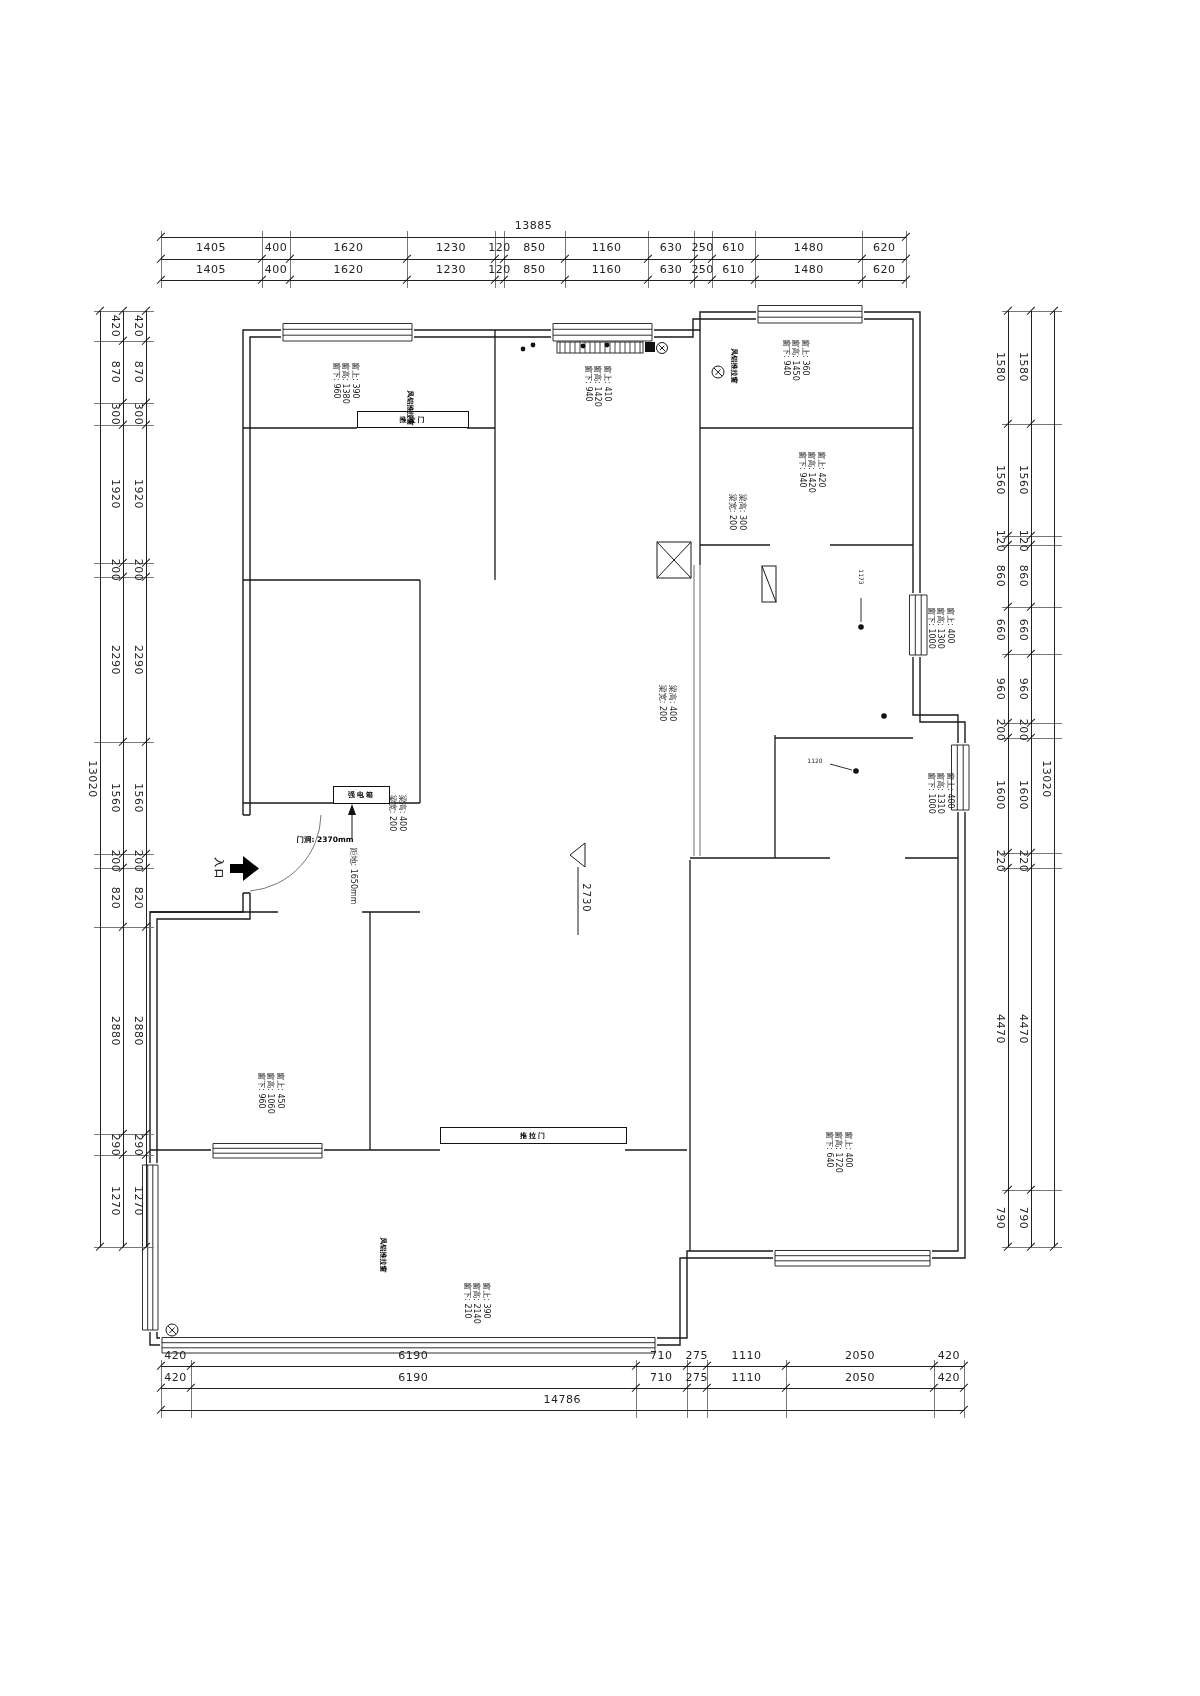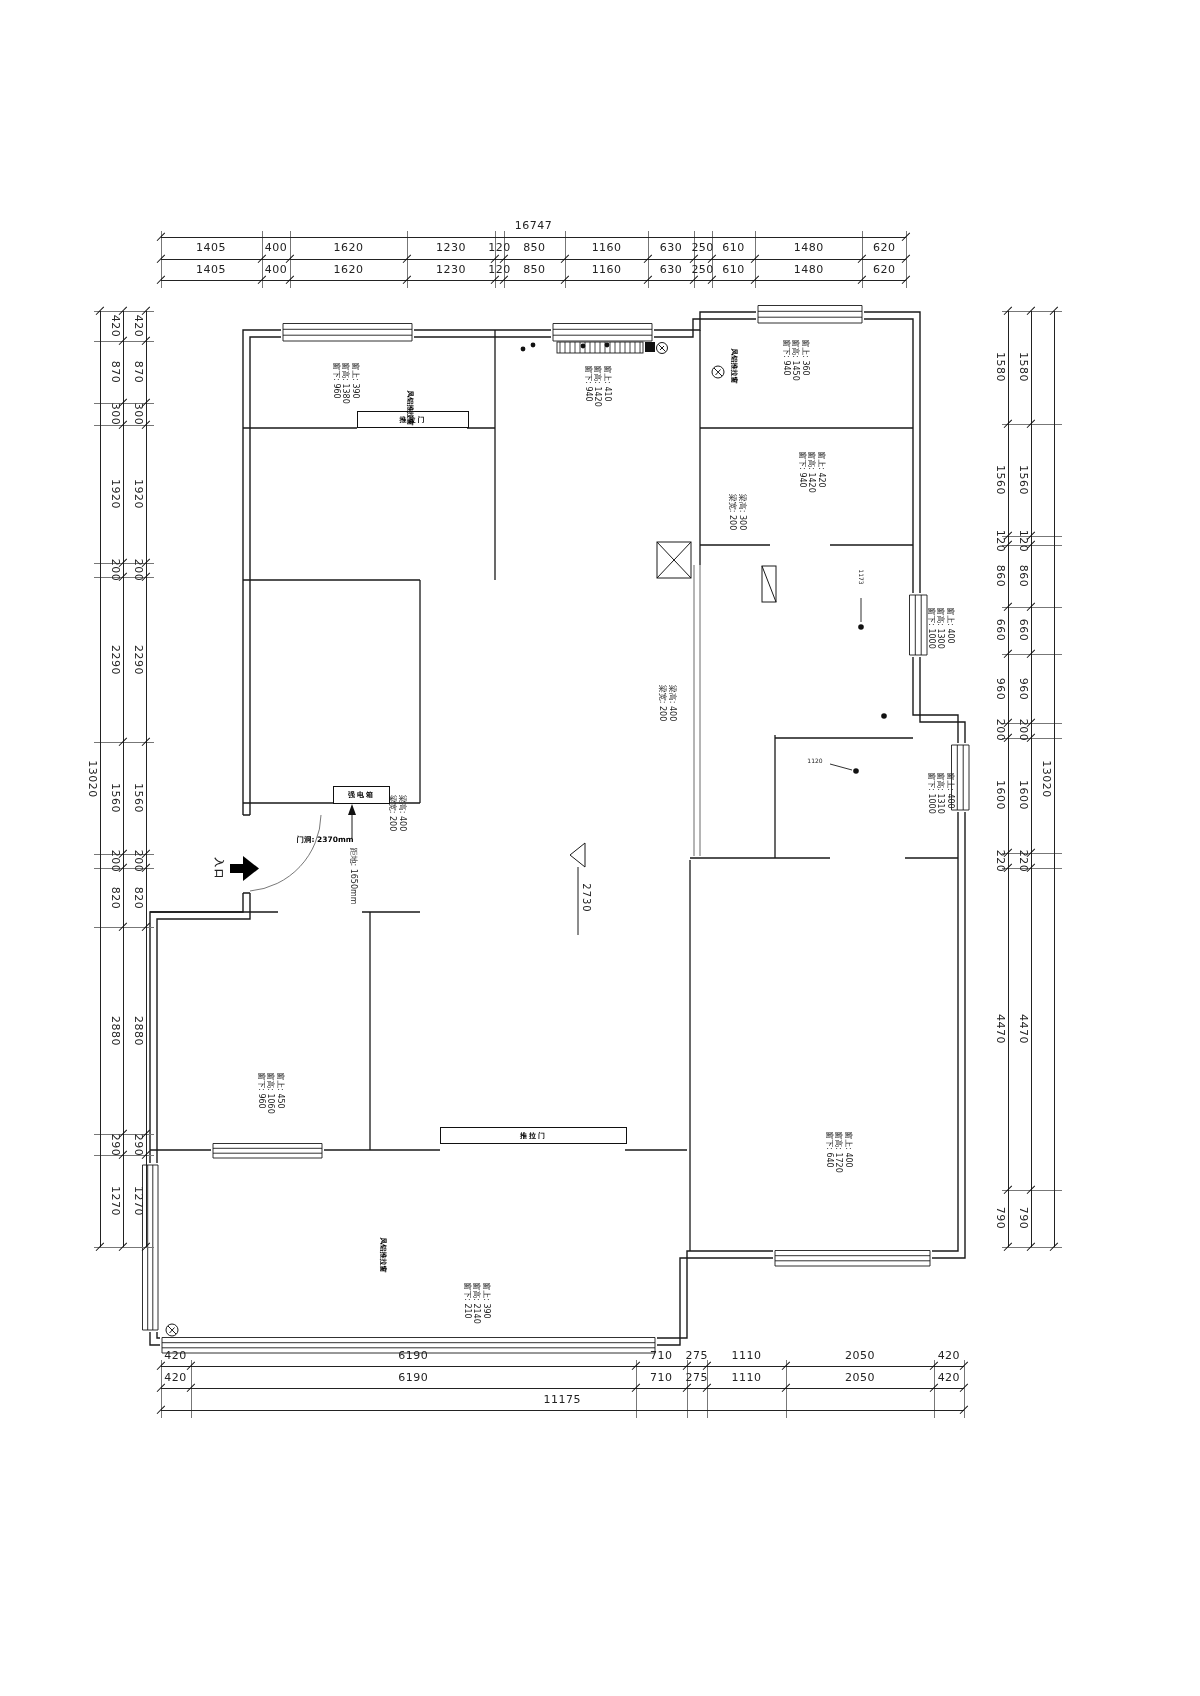--- a/index.html
+++ b/index.html
@@ -184,21 +184,21 @@
         <div class="dim" style="left: 534.38px; top: 268.5px;">850</div>
         <div class="dim" style="left: 606.639px; top: 268.5px;">1160</div>
         <div class="dim" style="left: 670.99px; top: 268.5px;">630</div>
         <div class="dim" style="left: 702.626px; top: 268.5px;">250</div>
         <div class="dim" style="left: 733.543px; top: 268.5px;">610</div>
         <div class="dim" style="left: 808.678px; top: 268.5px;">1480</div>
         <div class="dim" style="left: 884.173px; top: 268.5px;">620</div>
         <div class="dimline" style="left: 160.5px; top: 237px; width: 745.963px; height: 1.2px;"></div>
         <div class="tick" style="left: 160.5px; top: 237px;"></div>
         <div class="tick" style="left: 906.462px; top: 237px;"></div>
-        <div class="dim" style="left: 533.481px; top: 225px;">16747</div>
+        <div class="dim" style="left: 533.481px; top: 225px;">13885</div>
       </div>
       <div class="">
         <div class="ext" style="left: 160.5px; top: 1360px; width: 1px; height: 58px;"></div>
         <div class="ext" style="left: 190.698px; top: 1360px; width: 1px; height: 58px;"></div>
         <div class="ext" style="left: 635.759px; top: 1360px; width: 1px; height: 58px;"></div>
         <div class="ext" style="left: 686.808px; top: 1360px; width: 1px; height: 58px;"></div>
         <div class="ext" style="left: 706.581px; top: 1360px; width: 1px; height: 58px;"></div>
         <div class="ext" style="left: 786.389px; top: 1360px; width: 1px; height: 58px;"></div>
         <div class="ext" style="left: 933.785px; top: 1360px; width: 1px; height: 58px;"></div>
         <div class="ext" style="left: 963.983px; top: 1360px; width: 1px; height: 58px;"></div>
@@ -230,21 +230,21 @@
         <div class="dim" style="left: 175.599px; top: 1376.5px;">420</div>
         <div class="dim" style="left: 413.228px; top: 1376.5px;">6190</div>
         <div class="dim" style="left: 661.284px; top: 1376.5px;">710</div>
         <div class="dim" style="left: 696.694px; top: 1376.5px;">275</div>
         <div class="dim" style="left: 746.485px; top: 1376.5px;">1110</div>
         <div class="dim" style="left: 860.087px; top: 1376.5px;">2050</div>
         <div class="dim" style="left: 948.884px; top: 1376.5px;">420</div>
         <div class="dimline" style="left: 160.5px; top: 1410px; width: 803.483px; height: 1.2px;"></div>
         <div class="tick" style="left: 160.5px; top: 1410px;"></div>
         <div class="tick" style="left: 963.982px; top: 1410px;"></div>
-        <div class="dim" style="left: 562.241px; top: 1398.5px;">11175</div>
+        <div class="dim" style="left: 562.241px; top: 1398.5px;">14786</div>
       </div>
       <div class="">
         <div class="ext" style="left: 94px; top: 310.5px; width: 60px; height: 1px;"></div>
         <div class="ext" style="left: 94px; top: 340.698px; width: 60px; height: 1px;"></div>
         <div class="ext" style="left: 94px; top: 403.251px; width: 60px; height: 1px;"></div>
         <div class="ext" style="left: 94px; top: 424.821px; width: 60px; height: 1px;"></div>
         <div class="ext" style="left: 94px; top: 562.869px; width: 60px; height: 1px;"></div>
         <div class="ext" style="left: 94px; top: 577.249px; width: 60px; height: 1px;"></div>
         <div class="ext" style="left: 94px; top: 741.9px; width: 60px; height: 1px;"></div>
         <div class="ext" style="left: 94px; top: 854.064px; width: 60px; height: 1px;"></div>

